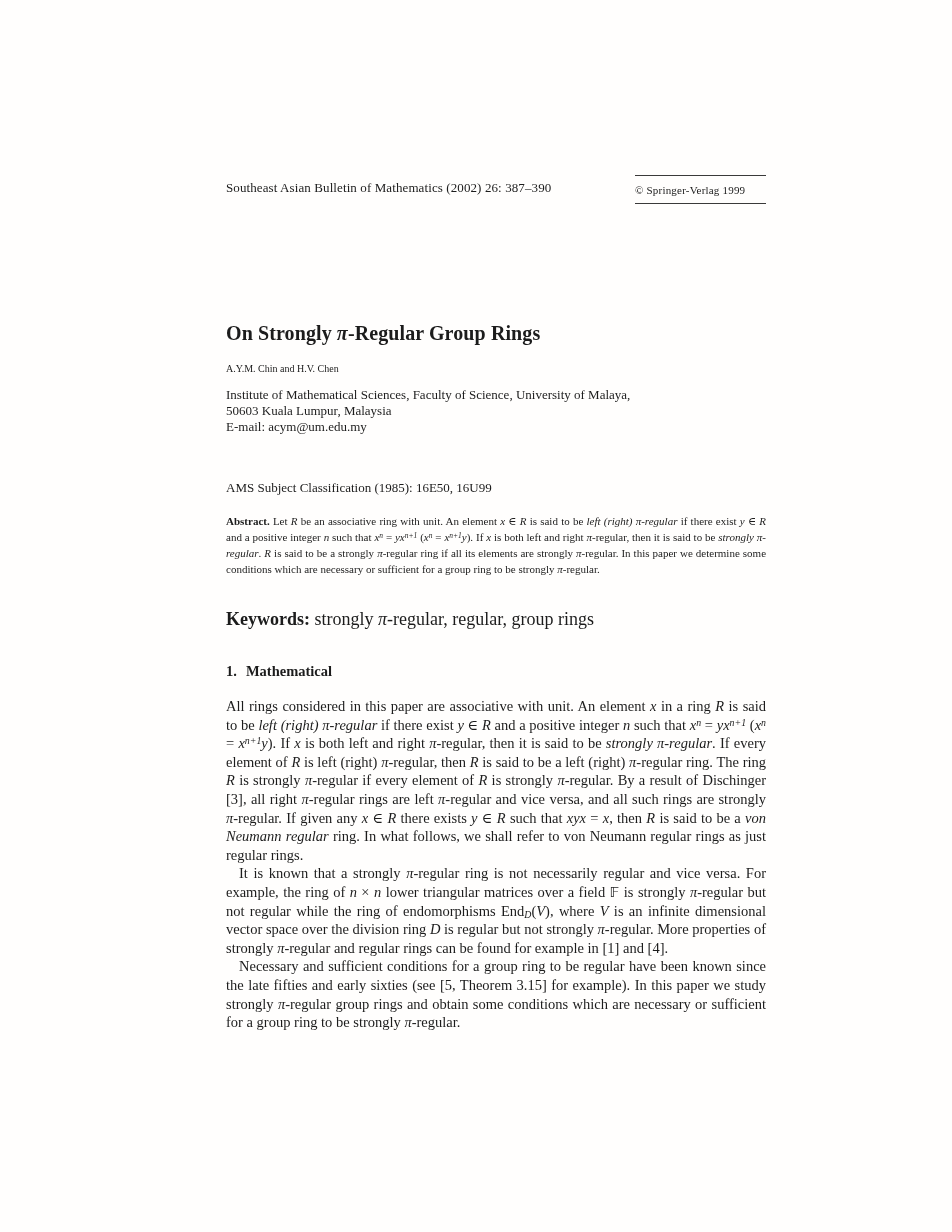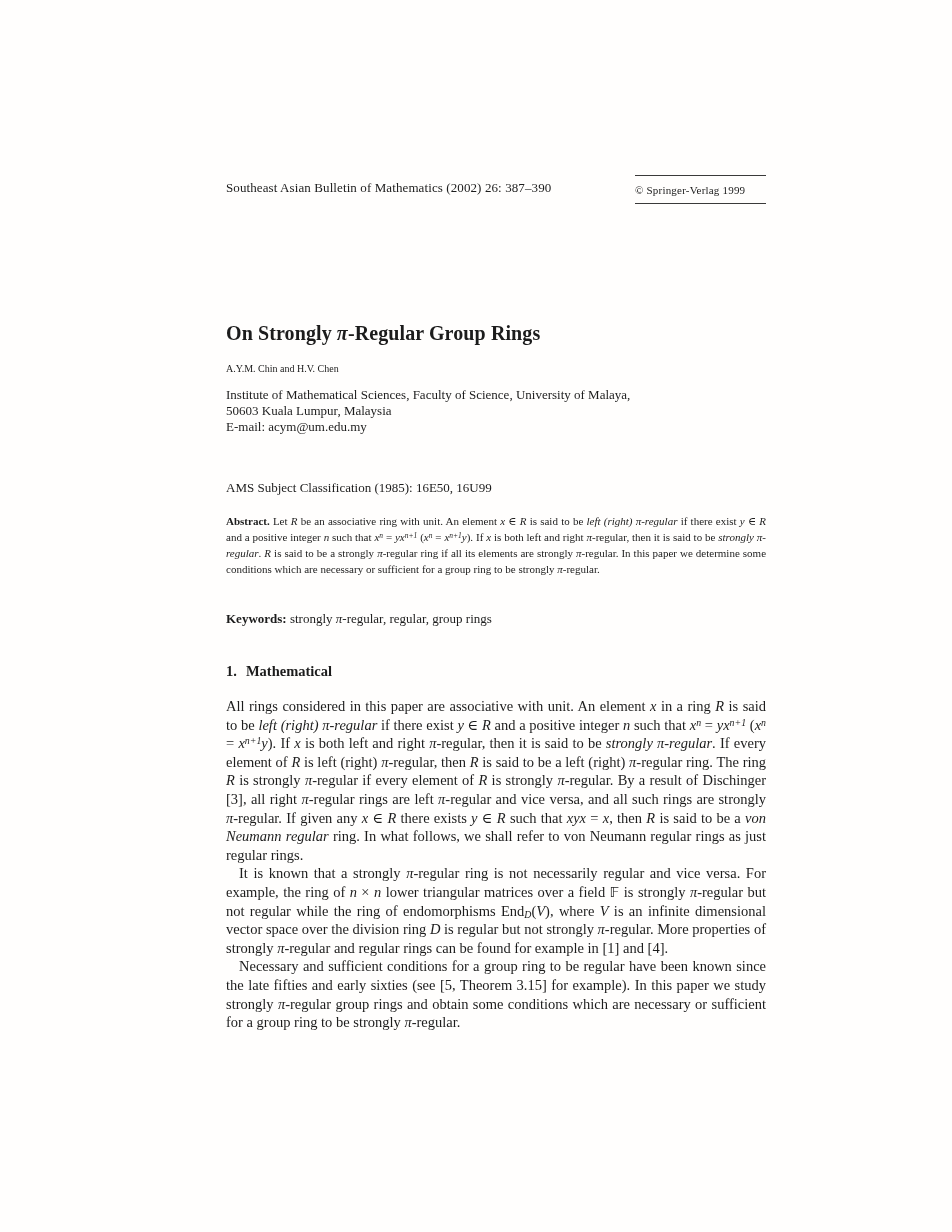--- a/index.html
+++ b/index.html
@@ -42,21 +42,21 @@
     font-size: 20px; line-height: 25px; font-weight: bold;
     letter-spacing: 0.1px;
   }
   .authors { top: 360px; left: 226px; width: 540px; font-size: 10px; line-height: 18px; }
   .affiliation { top: 387px; left: 226px; width: 540px; font-size: 13px; line-height: 16px; }
   .ams { top: 480px; left: 226px; width: 540px; font-size: 13px; line-height: 16px; }
   .abstract {
     top: 513px; left: 226px; width: 540px;
     font-size: 11px; line-height: 16px; text-align: justify;
   }
-  .keywords { top: 611px; left: 226px; width: 540px; font-size: 13px; line-height: 16px; }
+  .keywords { top: 611px; left: 226px; width: 540px; font-size: 18px; line-height: 16px; }
   .section-heading {
     top: 662px; left: 226px; width: 540px;
     font-size: 14.5px; line-height: 18px; font-weight: bold;
   }
   .section-heading .sec-title { margin-left: 9px; }
   .body-text {
     top: 697px; left: 226px; width: 540px;
     font-size: 14.5px; line-height: 18.6px; text-align: justify;
   }
   .body-text p { margin: 0; }

